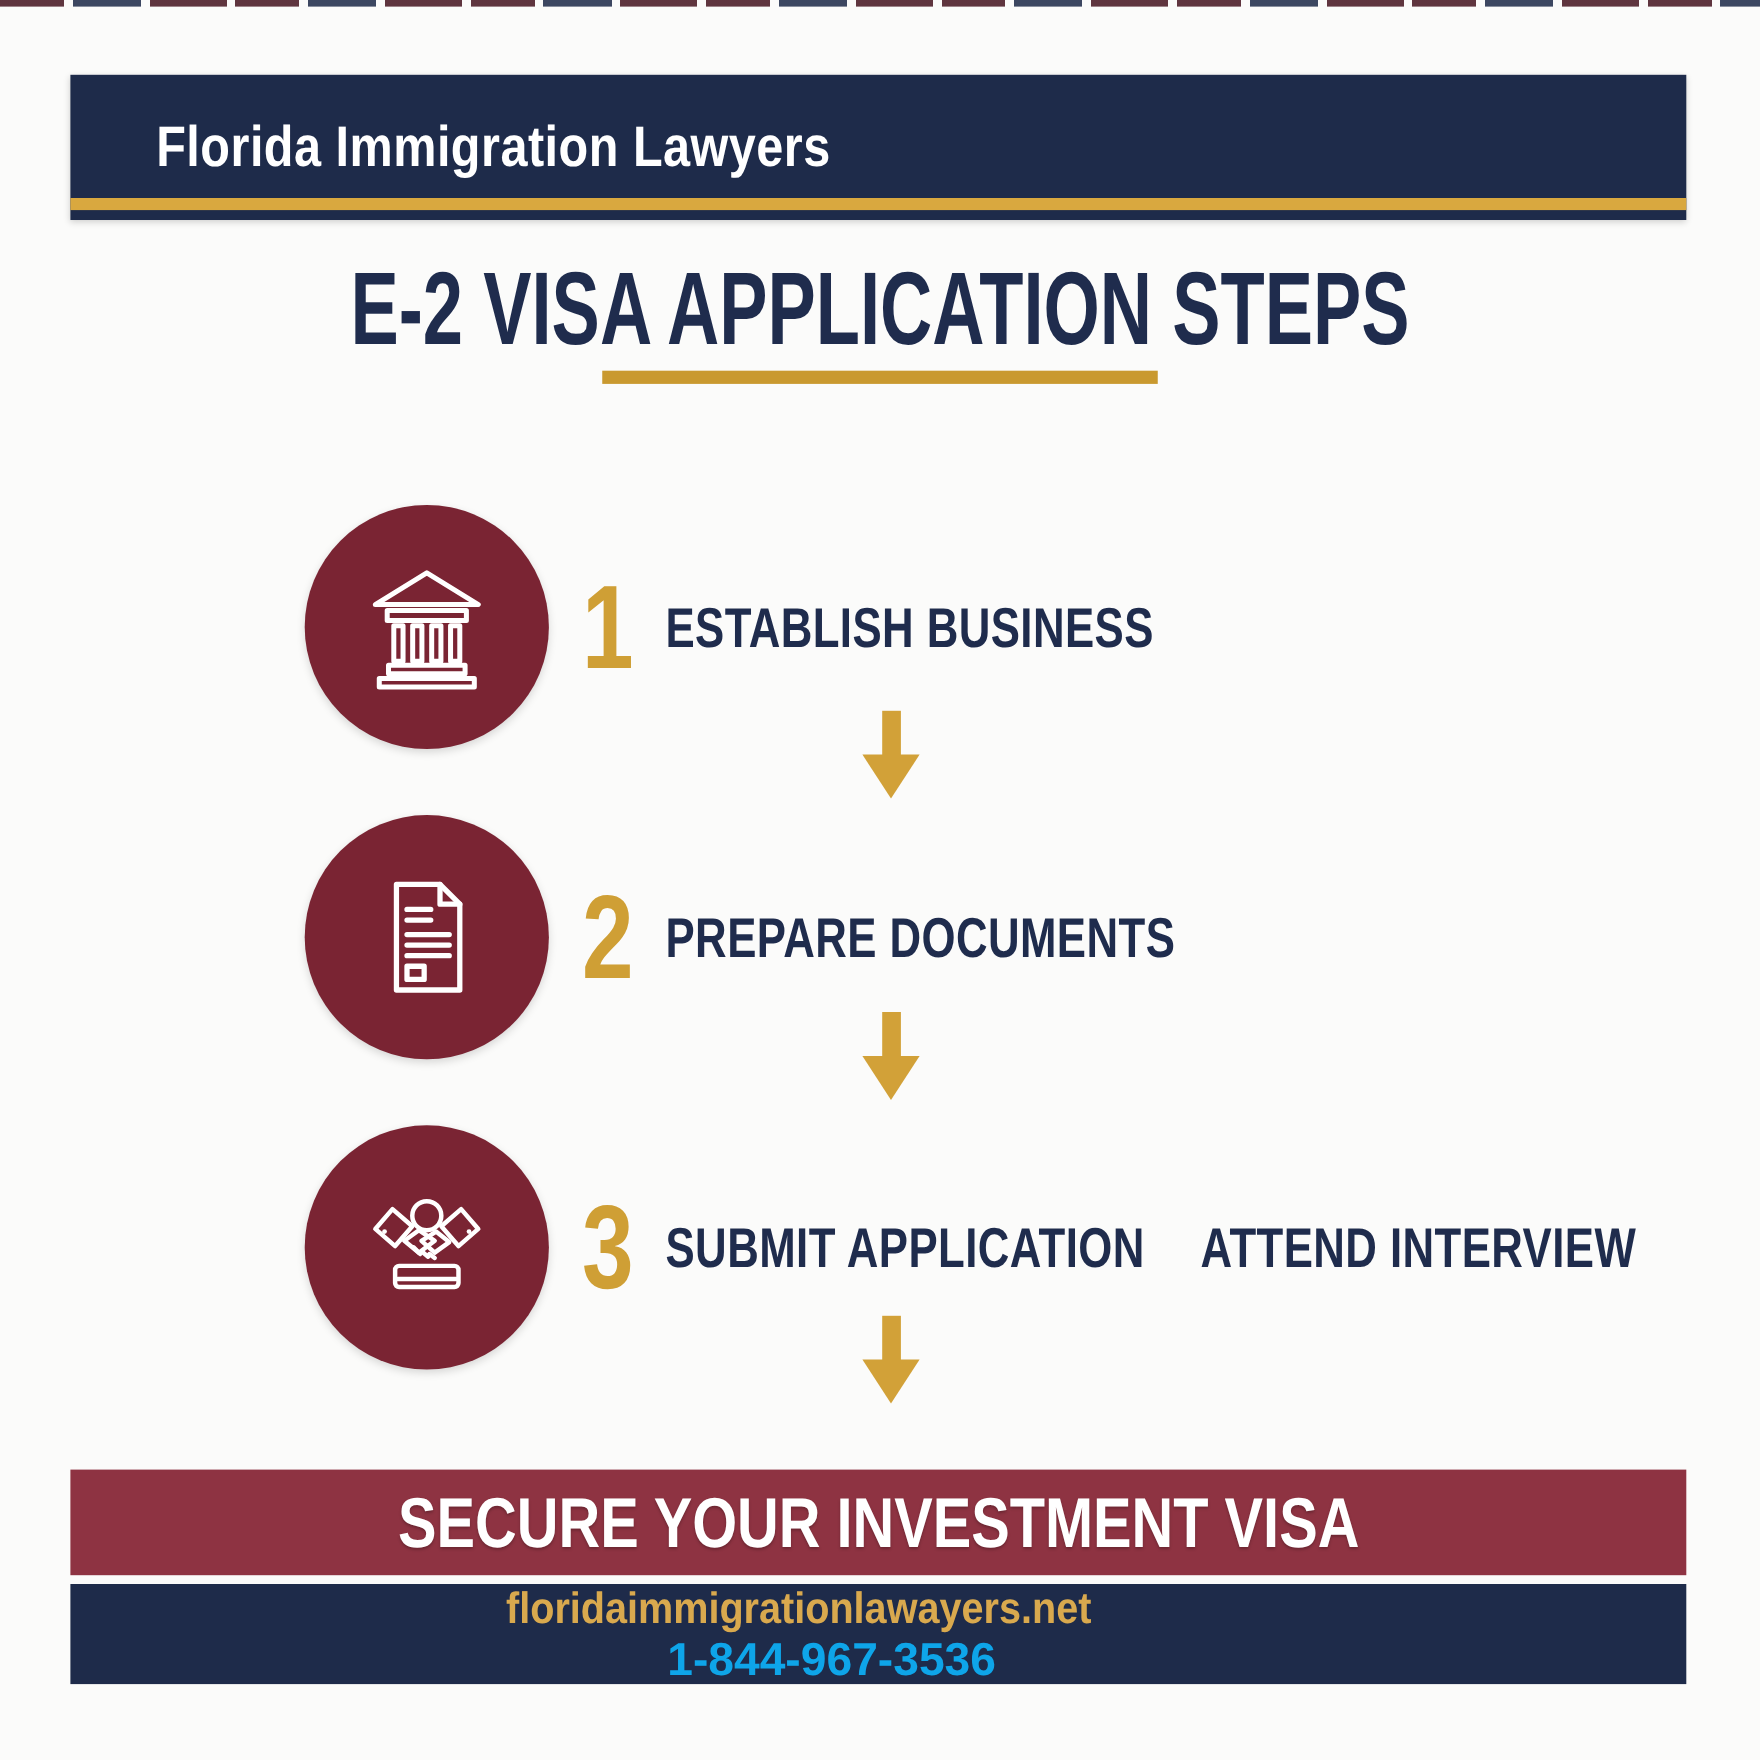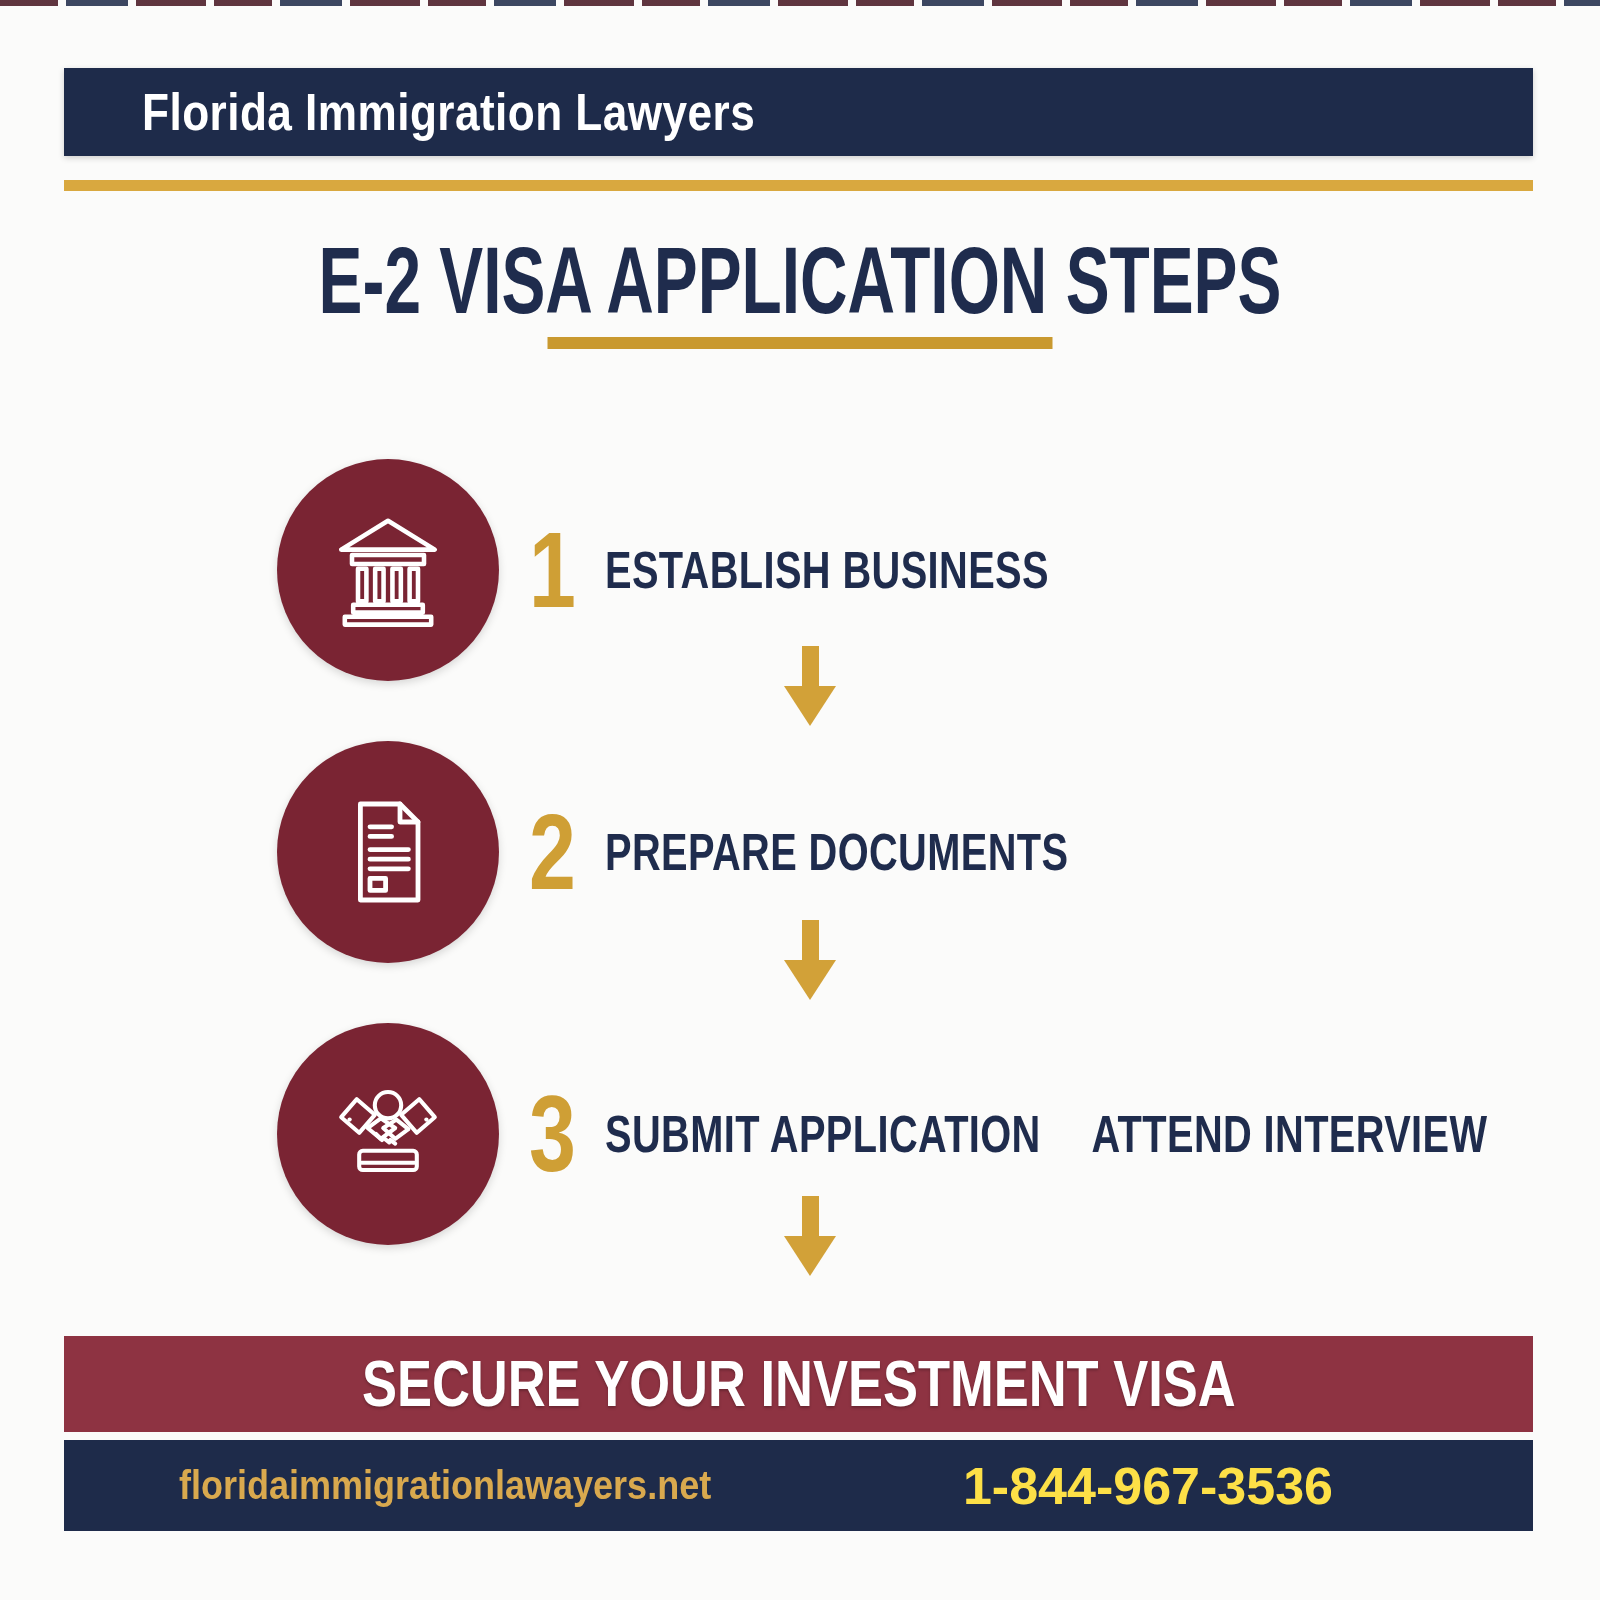--- a/index.html
+++ b/index.html
@@ -12,21 +12,21 @@
   .top-strip {
     position:absolute; top:0; left:0; width:1600px; height:6px;
     background: repeating-linear-gradient(90deg,
       #4e1f2a 0 58px, rgba(0,0,0,0) 58px 66px,
       #273350 66px 128px, rgba(0,0,0,0) 128px 136px,
       #4e1f2a 136px 206px, rgba(0,0,0,0) 206px 214px);
     opacity:.9;
   }
   
   .header {
-    position:absolute; left:64px; top:68px; width:1469px; height:88px;
+    position:absolute; left:64px; top:68px; width:1469px; height:132px;
     background:#1e2b4a; box-shadow:0 2px 6px rgba(0,0,0,.18);
     display:flex; align-items:center;
   }
   .brand {
     margin-left:78px; color:#ffffff; font-weight:bold; font-size:52px;
     letter-spacing:.5px; white-space:nowrap;
     transform:scaleX(.85); transform-origin:left center;
   }
   .header-gold {
     position:absolute; left:64px; top:180px; width:1469px; height:11px;
@@ -78,27 +78,28 @@
     color:#ffffff; font-weight:bold; font-size:64px; white-space:nowrap;
     transform:scaleX(.82); transform-origin:center;
     text-shadow:0 2px 3px rgba(0,0,0,.25);
   }
   
   .footer {
     position:absolute; left:64px; top:1440px; width:1469px; height:91px;
     background:#1e2b4a; display:flex; align-items:center;
     box-sizing:border-box; padding:0 200px 0 115px;
     justify-content:space-between;
+    flex-direction:column;
   }
   .footer-site {
     color:#d9a94e; font-weight:bold; font-size:40px; white-space:nowrap;
     transform:scaleX(.9); transform-origin:left center;
   }
   .footer-phone {
-    color:#fde047; font-weight:bold; font-size:52px; white-space:nowrap;
+    color:#0ea5e9; font-weight:bold; font-size:42px; white-space:nowrap;
   }
   .icon-stroke { stroke:#ffffff; fill:none; }
 </style>
 </head>
 <body>
 
 <div id="canvas">
 
   <div class="top-strip"></div>
 

